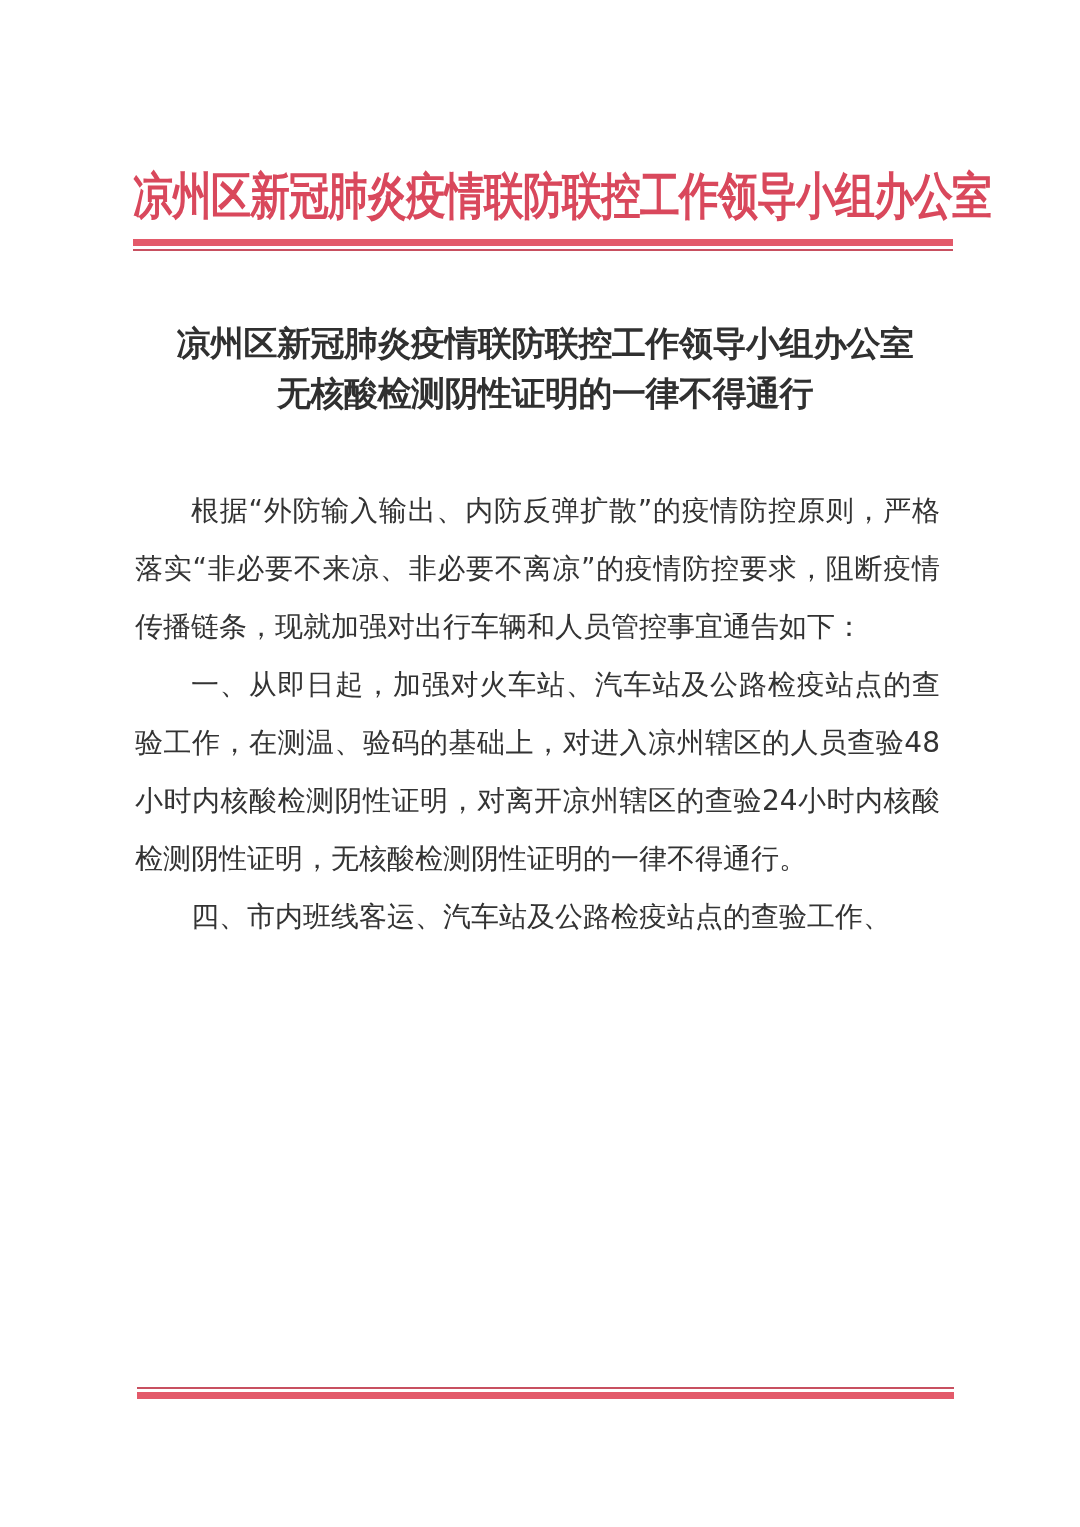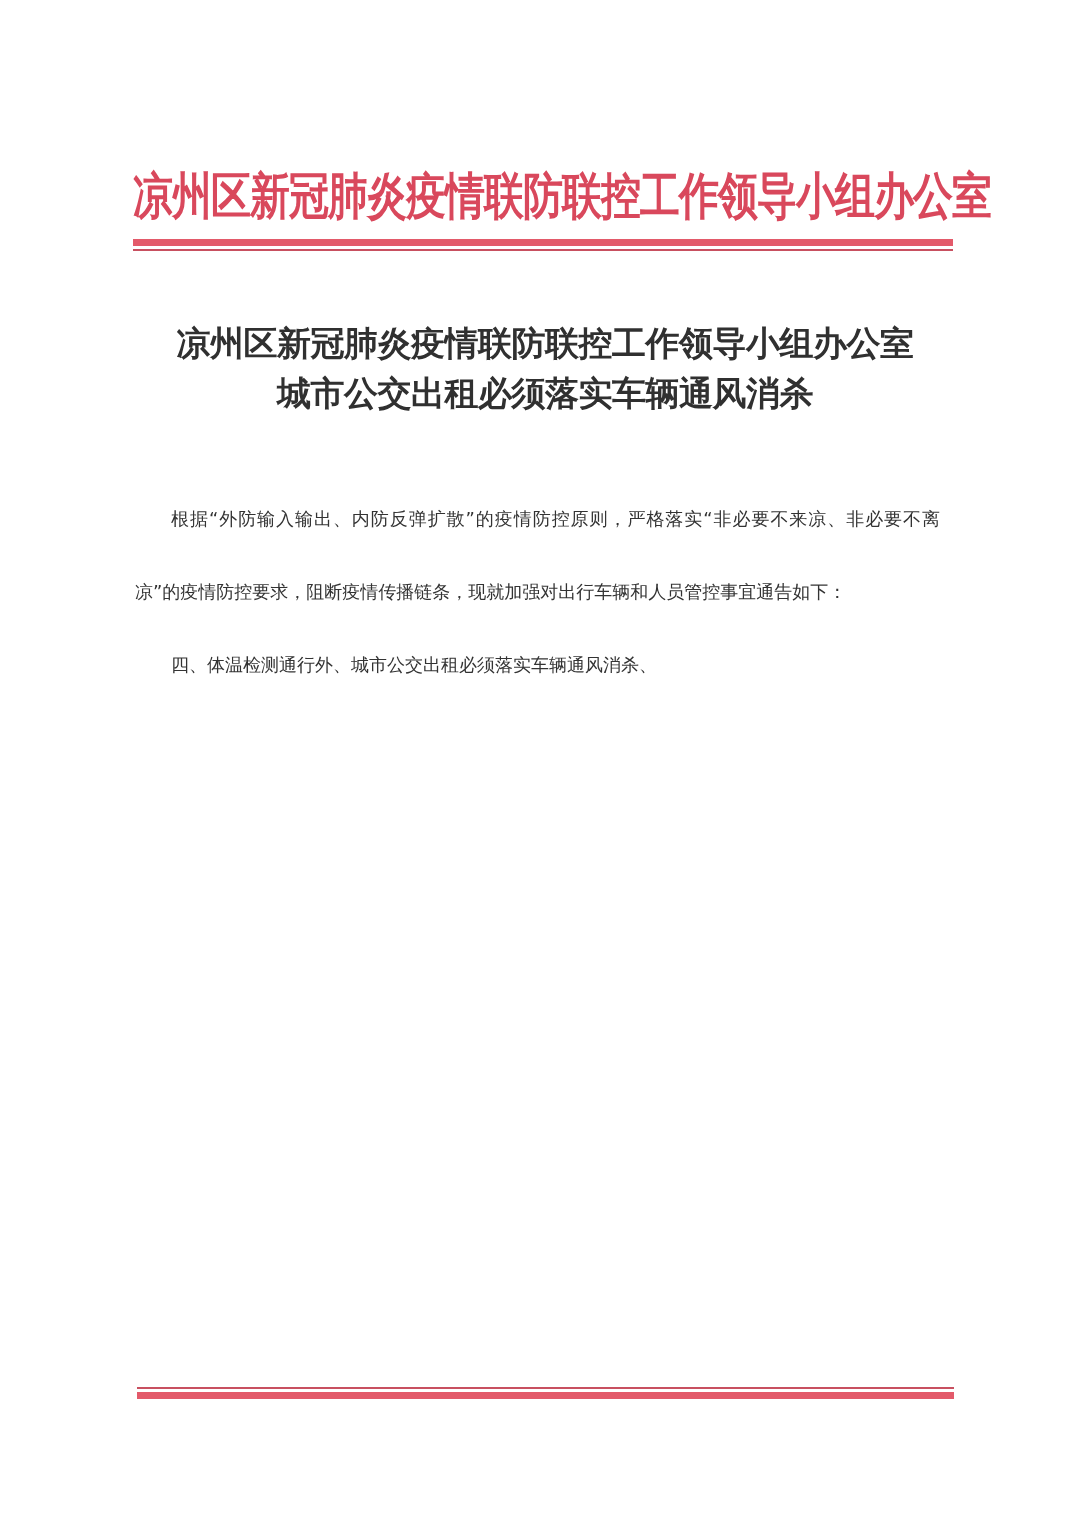--- a/index.html
+++ b/index.html
@@ -77,42 +77,43 @@
       color: #303030;
       letter-spacing: -0.5px;
     }
     .title div { white-space: nowrap; }
     .body {
       position: absolute;
       left: 135px;
       top: 482px;
       width: 805px;
       font-family: "DejaVu Sans", "Liberation Sans", sans-serif;
-      font-size: 18px;
-      line-height: 73px;
+      font-size: 28px;
+      line-height: 58px;
       color: #333333;
       text-align: justify;
       text-justify: inter-character;
     }
     .body p {
       margin: 0;
       text-indent: 2em;
     }
   </style>
 </head>
 <body>
 
 <div class="masthead">凉州区新冠肺炎疫情联防联控工作领导小组办公室</div>
 <div class="rule-top-thick"></div>
 <div class="rule-top-thin"></div>
 
 <div class="title">
   <div>凉州区新冠肺炎疫情联防联控工作领导小组办公室</div>
-  <div>城市公交出租必须落实车辆通风消杀</div>
+  <div>无核酸检测阴性证明的一律不得通行</div>
 </div>
 
 <div class="body">
   <p>根据“外防输入输出、内防反弹扩散”的疫情防控原则，严格落实“非必要不来凉、非必要不离凉”的疫情防控要求，阻断疫情传播链条，现就加强对出行车辆和人员管控事宜通告如下：</p>
-  <p>四、体温检测通行外、城市公交出租必须落实车辆通风消杀、</p>
+  <p>一、从即日起，加强对火车站、汽车站及公路检疫站点的查验工作，在测温、验码的基础上，对进入凉州辖区的人员查验48小时内核酸检测阴性证明，对离开凉州辖区的查验24小时内核酸检测阴性证明，无核酸检测阴性证明的一律不得通行。</p>
+  <p>四、市内班线客运、汽车站及公路检疫站点的查验工作、</p>
 </div>
 
 <div class="rule-bot-thin"></div>
 <div class="rule-bot-thick"></div>
 
 </body></html>

